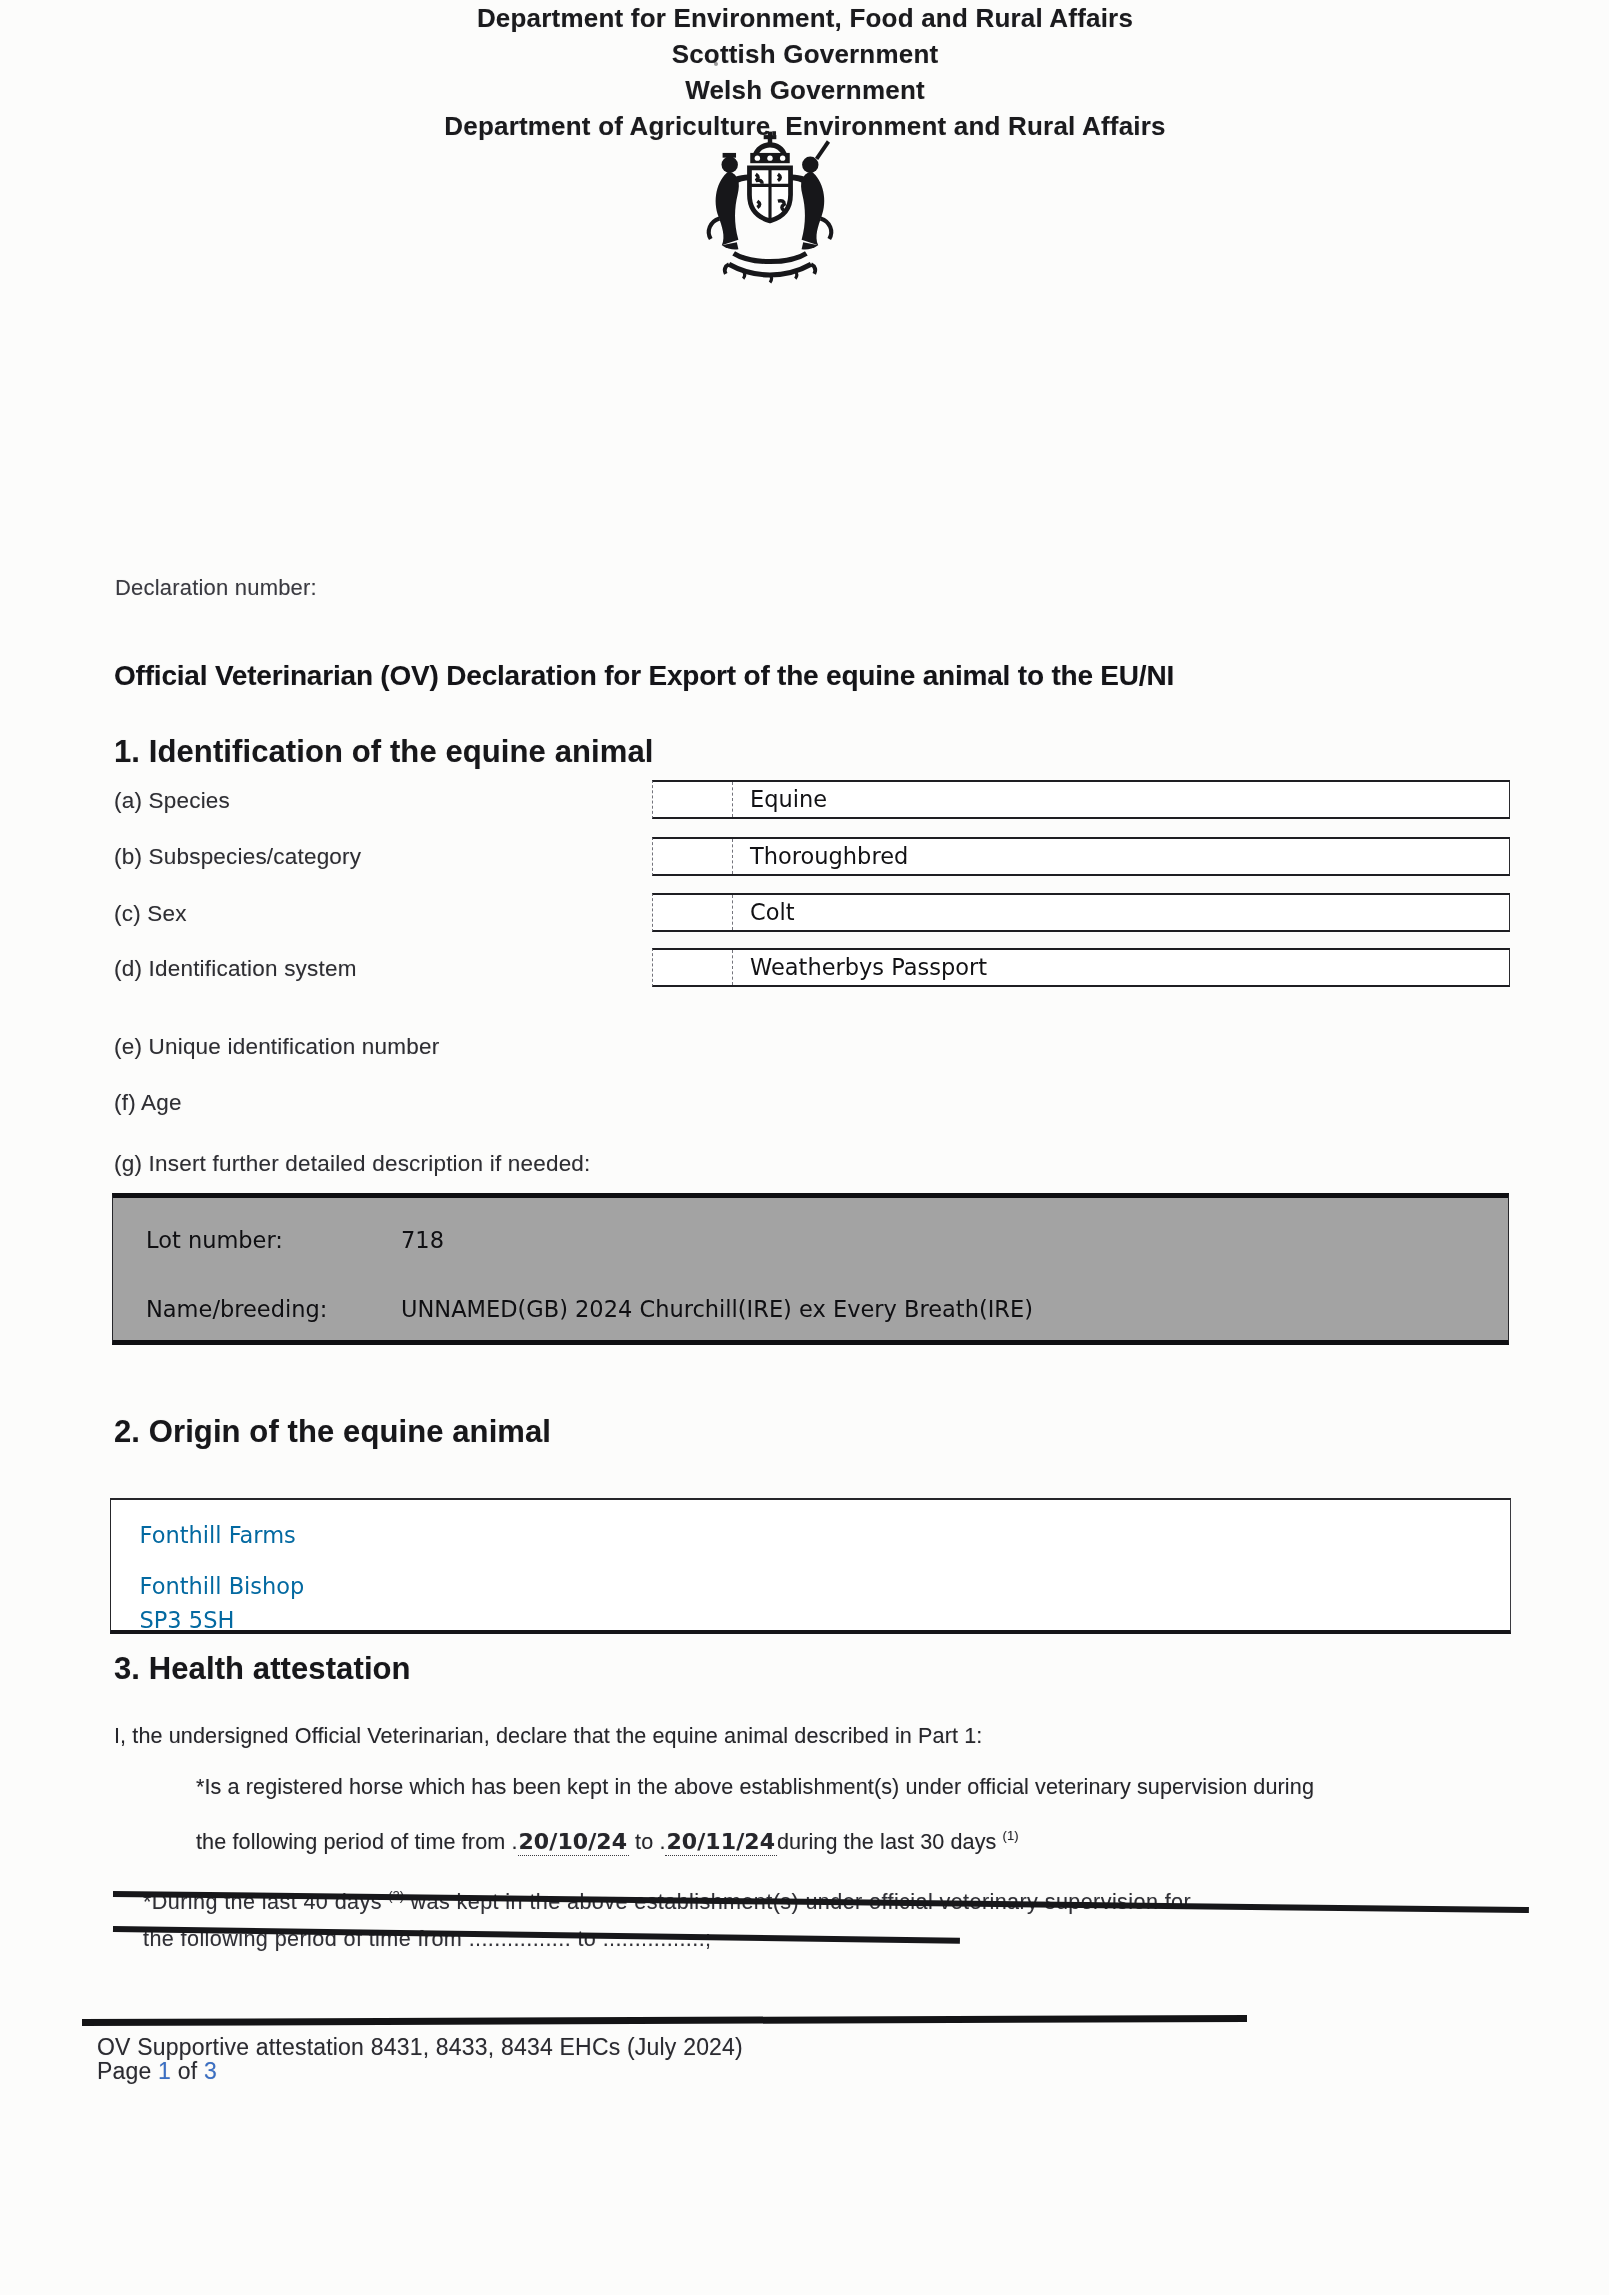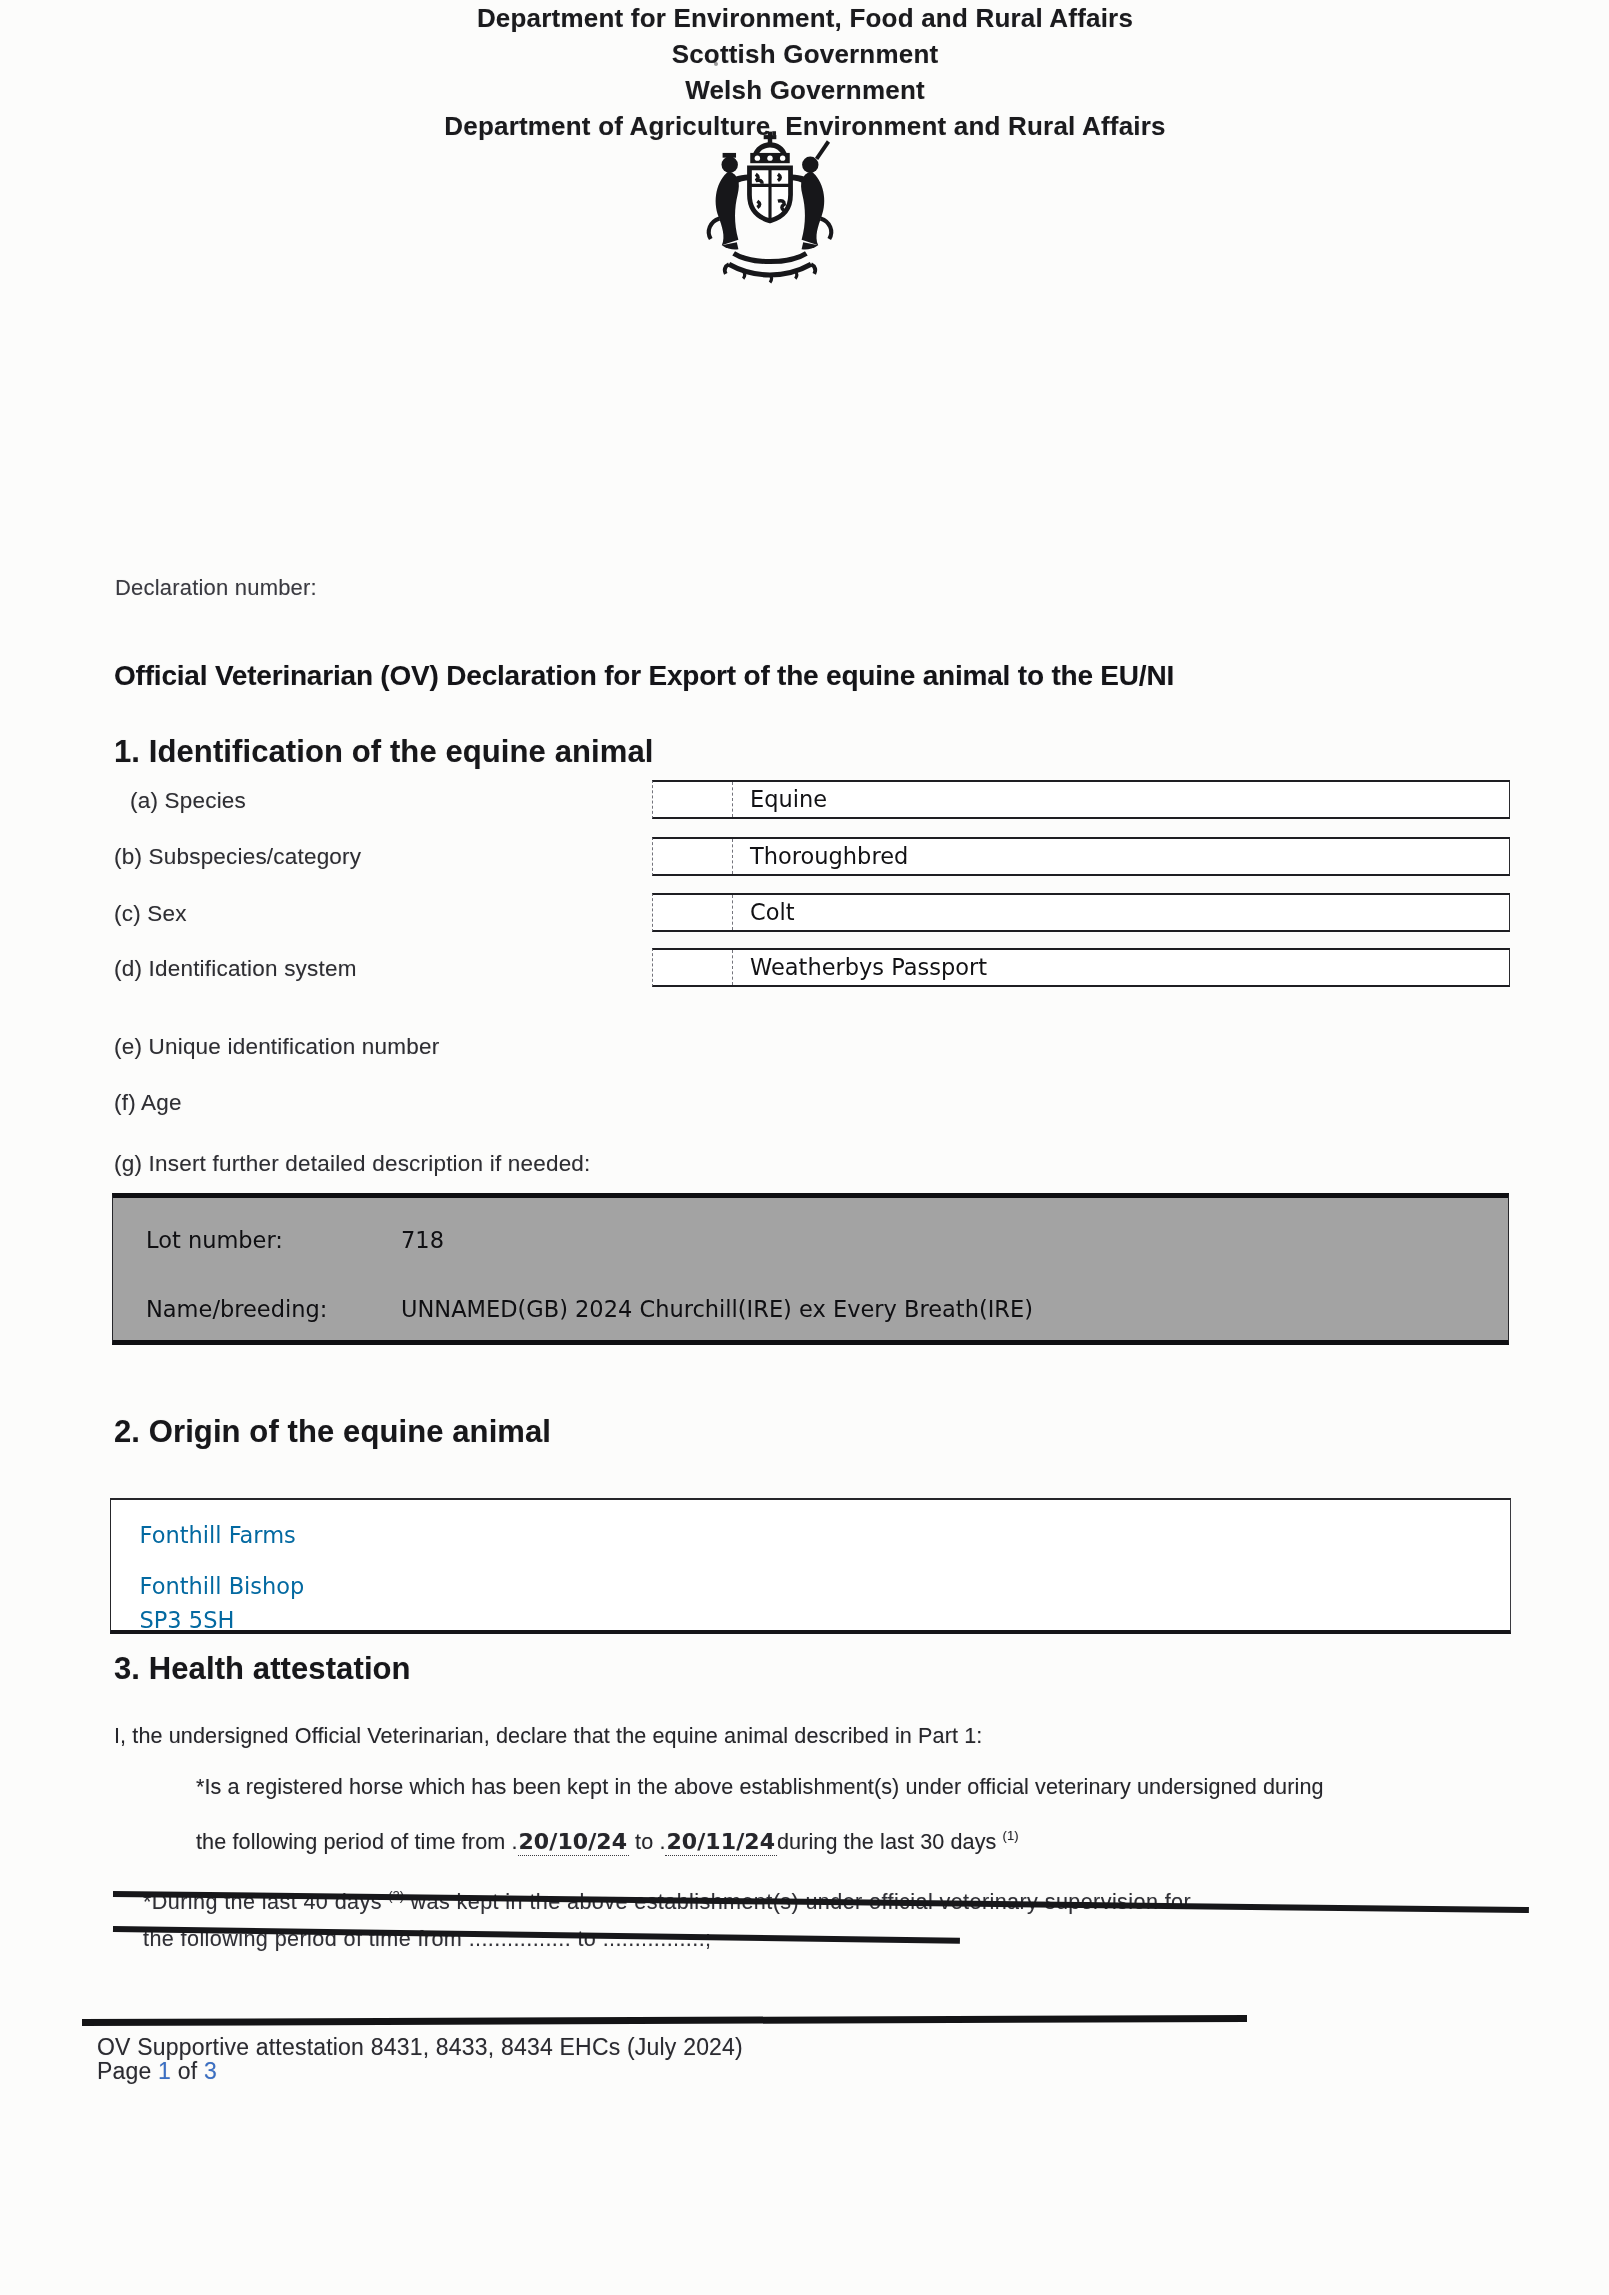--- a/index.html
+++ b/index.html
@@ -103,21 +103,21 @@
     <div class="dept-line">Welsh Government</div>
     <div class="dept-line">Department of Agriculture, Environment and Rural Affairs</div>
   </div>
 
   <div class="abs decl-number scan">Declaration number:</div>
 
   <div class="abs doc-title scan">Official Veterinarian (OV) Declaration for Export of the equine animal to the EU/NI</div>
 
   <div class="abs sec-heading scan" style="left:114px;top:734px;">1. Identification of the equine animal</div>
 
-  <div class="abs field-label scan" style="left:114px;top:788px;margin-left:16px;">(a) Species</div>
+  <div class="abs field-label scan" style="left:114px;top:788px;">(a) Species</div>
   <div class="abs field-box" style="top:780px;">
     <span class="cell"></span>
     <span class="val">Equine</span>
   </div>
 
   <div class="abs field-label scan" style="left:114px;top:844px;">(b) Subspecies/category</div>
   <div class="abs field-box" style="top:837px;">
     <span class="cell"></span>
     <span class="val">Thoroughbred</span>
   </div>
@@ -152,21 +152,21 @@
   <div class="abs addr-box">
     <span class="t" style="top:22px;">Fonthill Farms</span>
     <span class="t" style="top:73px;">Fonthill Bishop</span>
     <span class="t" style="top:107px;">SP3 5SH</span>
   </div>
 
   <div class="abs sec-heading scan" style="left:114px;top:1651px;">3. Health attestation</div>
   <div class="abs body-text scan" style="left:114px;top:1723px;white-space:nowrap;">I, the undersigned Official Veterinarian, declare that the equine animal described in Part 1:</div>
 
   <div class="abs clause scan">
-    <span>*Is a registered horse which has been kept in the above establishment(s) under official veterinary undersigned during the following period of time from .</span><span class="fill-date">20/10/24</span><span> to .</span><span class="fill-date">20/11/24</span><span>during the last 30 days </span><span class="fnote">(1)</span>
+    <span>*Is a registered horse which has been kept in the above establishment(s) under official veterinary supervision during the following period of time from .</span><span class="fill-date">20/10/24</span><span> to .</span><span class="fill-date">20/11/24</span><span>during the last 30 days </span><span class="fnote">(1)</span>
   </div>
 
   <div class="abs struck-block scan">
     <div class="ln"><span>*During the last 40 days </span><span class="fnote">(2)</span><span> was kept in the above establishment(s) under official veterinary supervision for</span></div>
     <div class="ln">the following period of time from ................ to ................;</div>
   </div>
   <div class="abs strike-bar" style="left:113px;top:1891px;width:1416px;transform:rotate(.65deg);"></div>
   <div class="abs strike-bar" style="left:113px;top:1926px;width:847px;transform:rotate(.8deg);"></div>
 
   <div class="abs footer-rule"></div>

